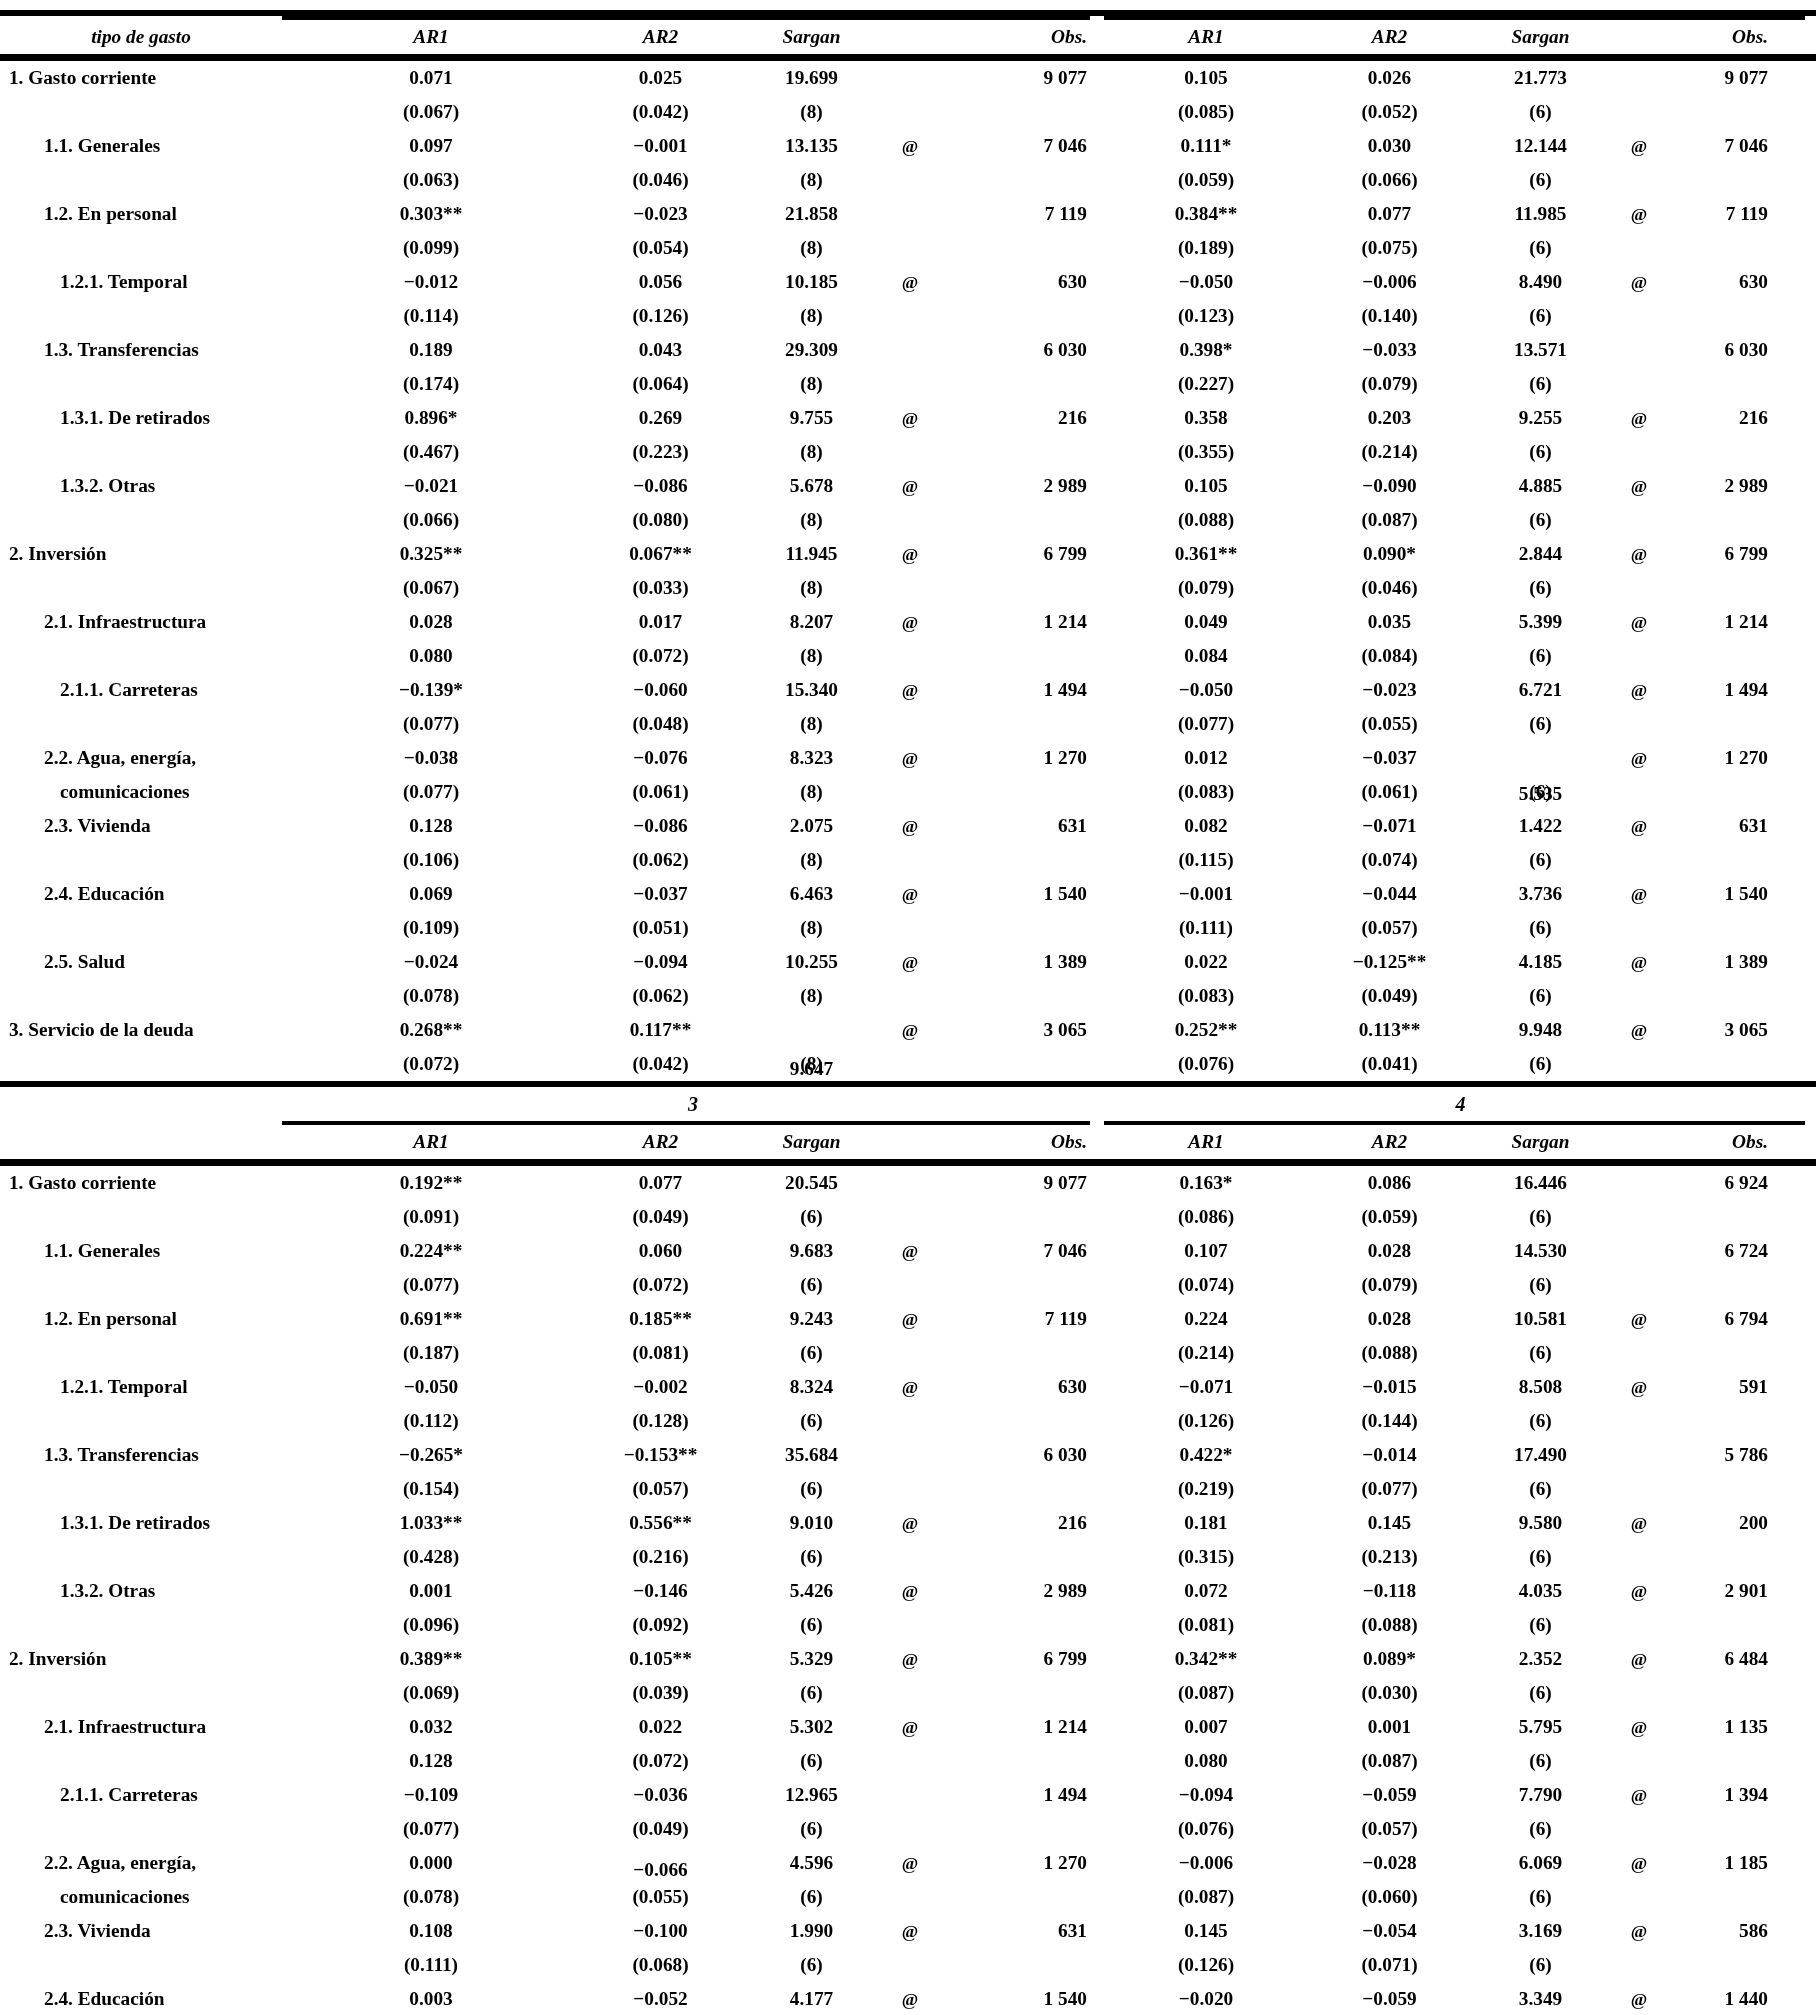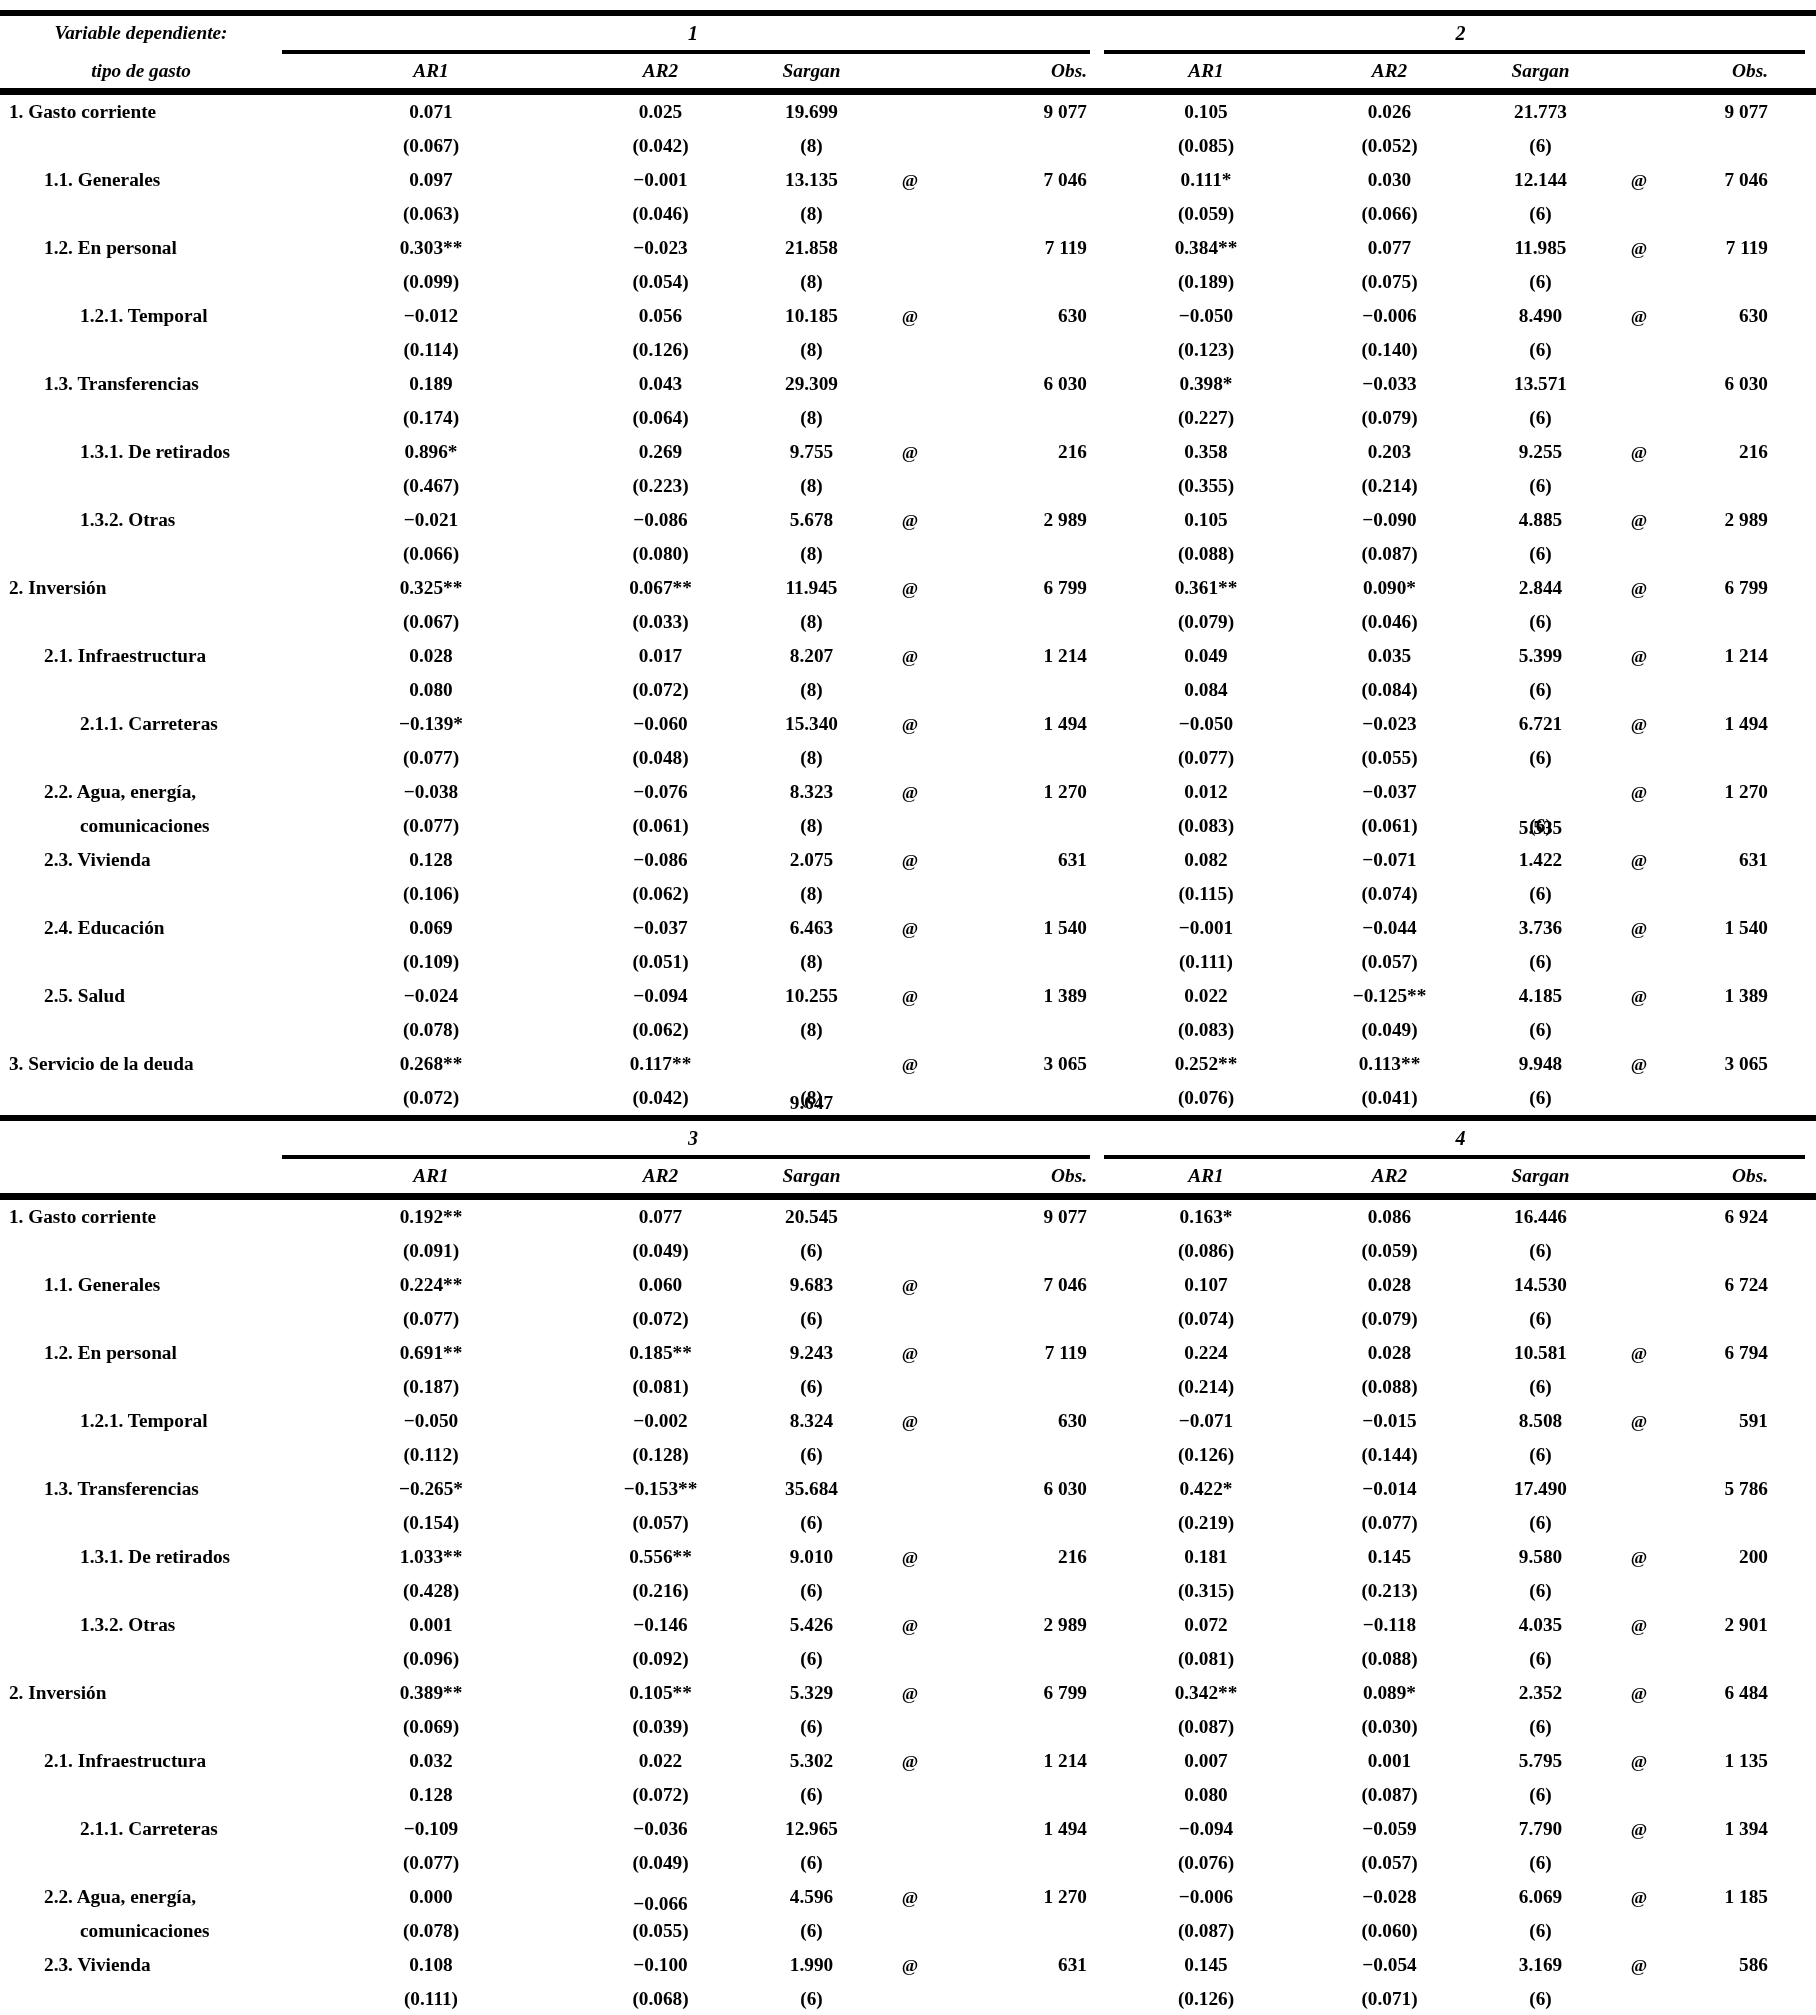--- a/index.html
+++ b/index.html
@@ -22,39 +22,34 @@
   .corner{text-align:center;font-size:19.3px;white-space:nowrap;}
   .gnum{text-align:center;font-size:20px;}
   .colhdr{text-align:center;font-size:19.3px;}
   .colhdr.obs1{text-align:right;padding-right:16px;}
   .colhdr.obs2{text-align:right;padding-right:47px;}
   .row{grid-auto-rows:34px;}
   .row > div{line-height:34px;overflow:visible;white-space:nowrap;}
   .lbl{font-size:19.3px;text-align:left;}
   .ind0{padding-left:8.9px;}
   .ind1{padding-left:44px;}
-  .ind2{padding-left:80px;}
+  .ind2{padding-left:60px;}
   .num{font-size:19.3px;text-align:center;}
   .at{font-size:17.7px;text-align:center;}
   .obs{font-size:19.3px;text-align:right;}
   .obs.o1{padding-right:16px;}
   .obs.o2{padding-right:47px;}
 </style>
 </head>
 <body>
 
 <div class="page">
   <div id="panels">
       <div class="panel">
         <div class="hrule"></div>
-        <div class="grid cols3 hline">
-          <div class="corner ital">Variable dependiente:</div>
-          <div class="gnum ital">1</div>
-          <div class="gnum ital">2</div>
-        </div>
         <div class="grid cols3 urow">
           <div></div>
           <div>
             <div class="useg u1"></div>
           </div>
           <div>
             <div class="useg u2"></div>
           </div>
         </div>
         <div class="grid cols11 hline">

